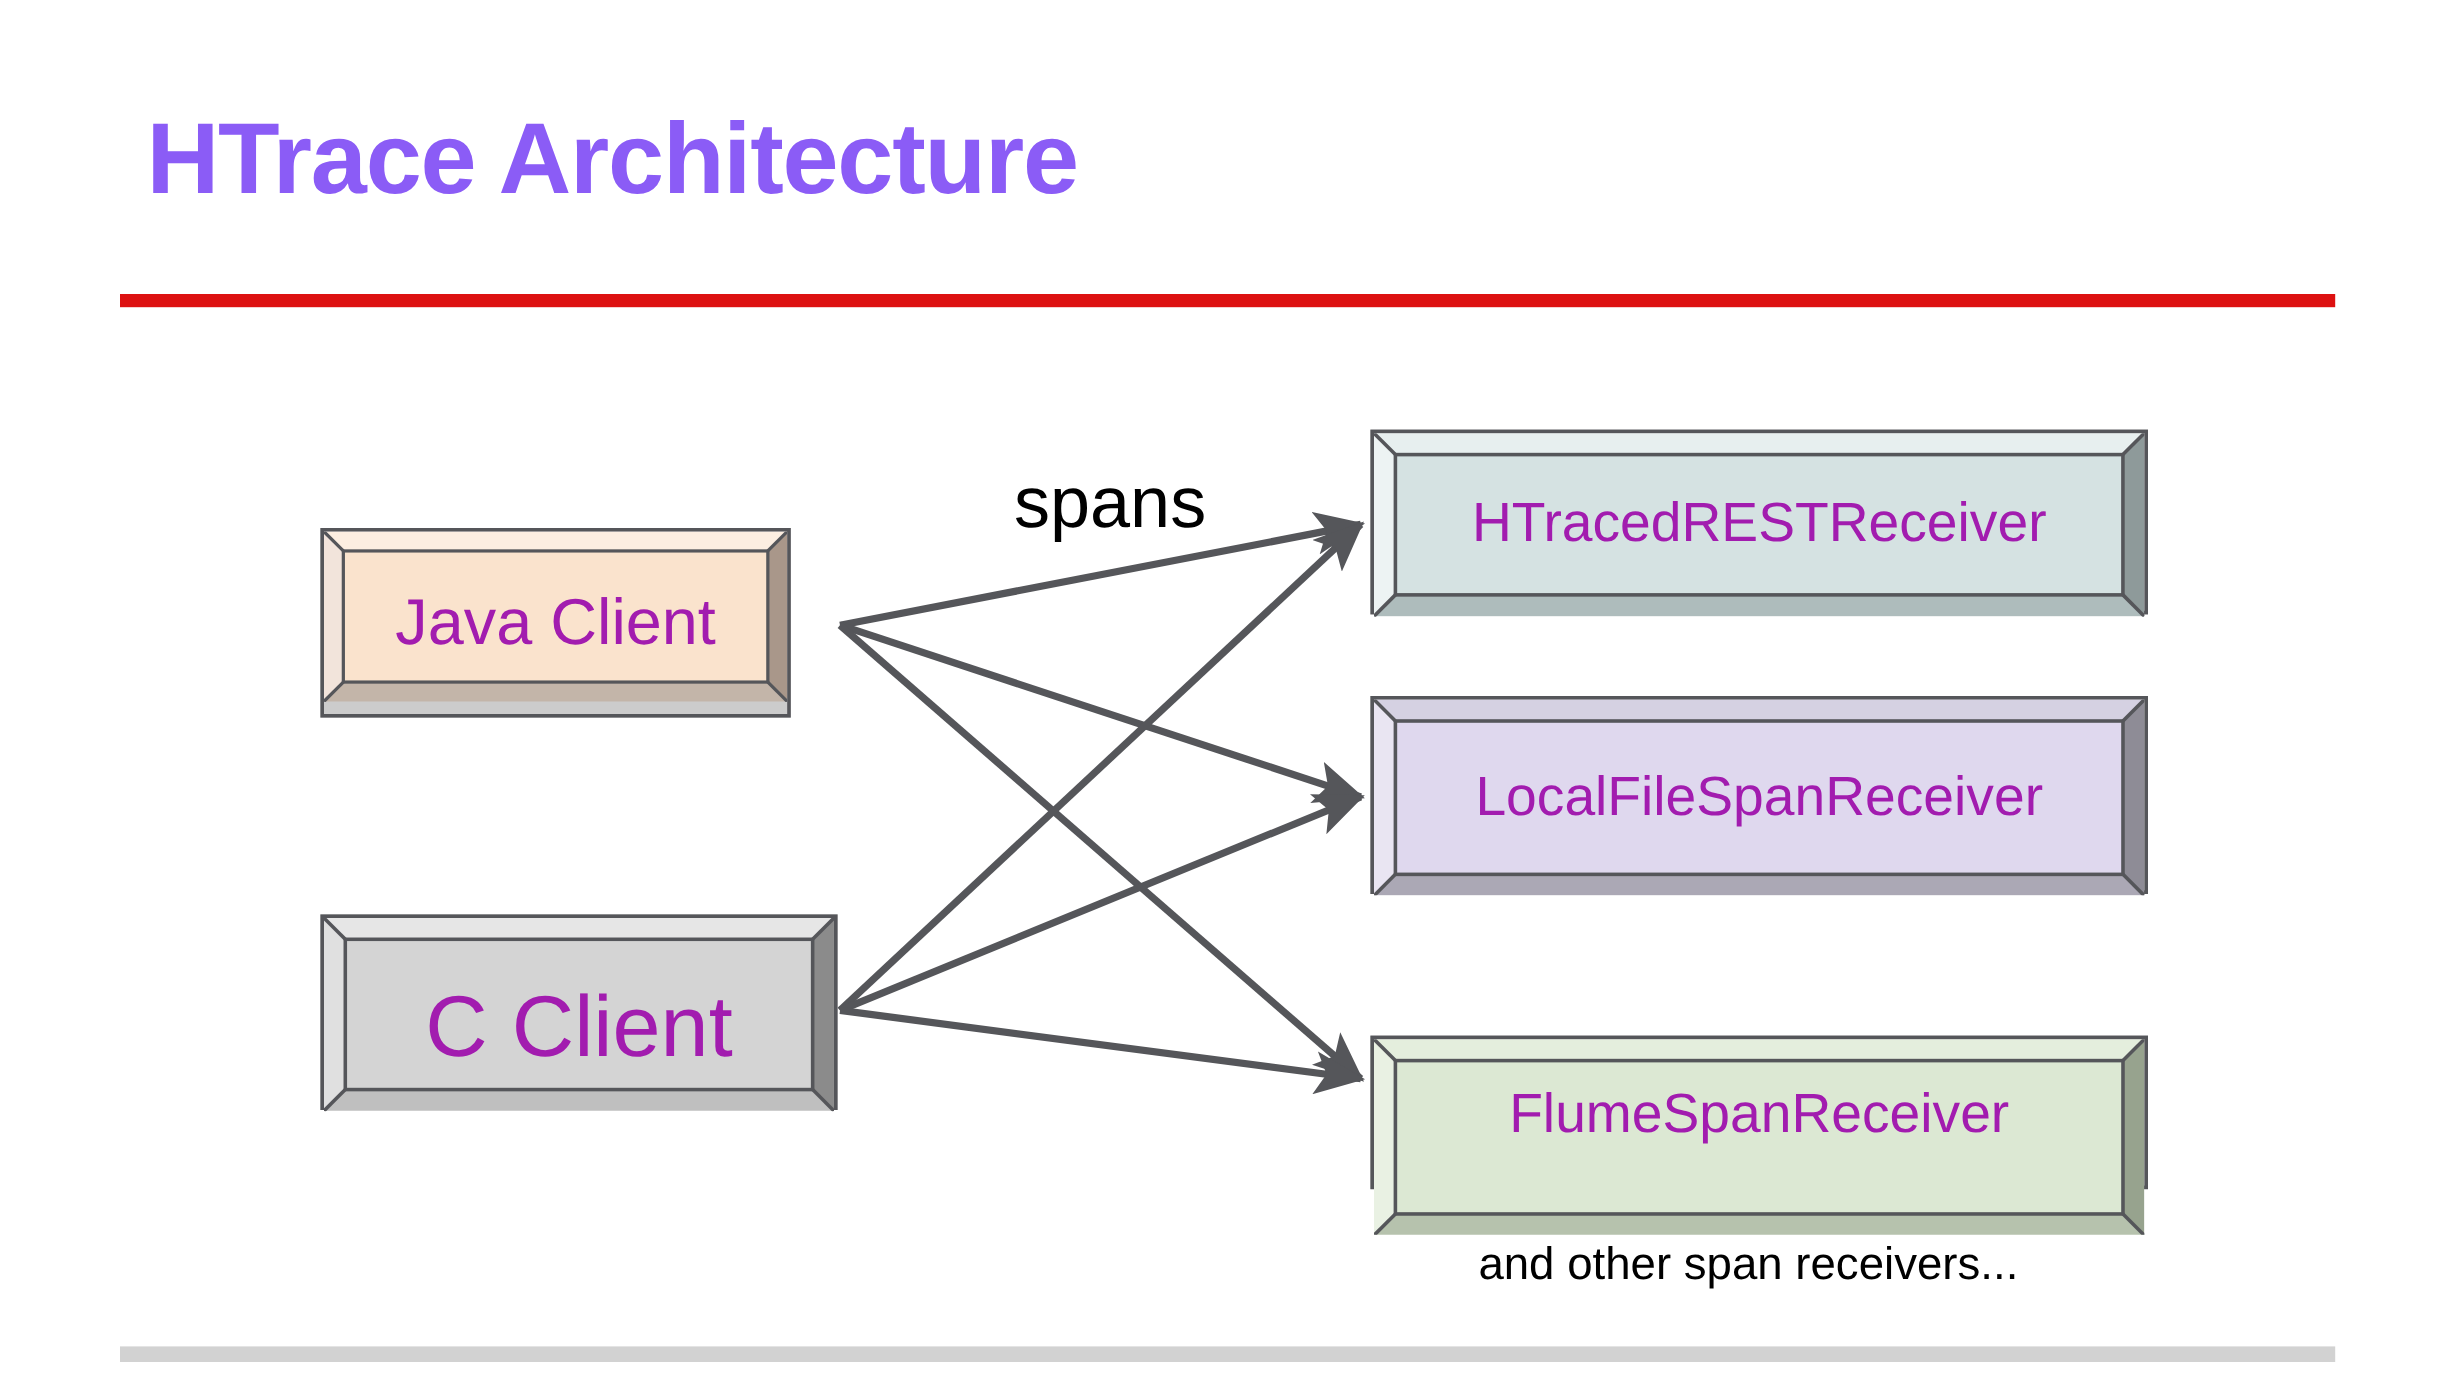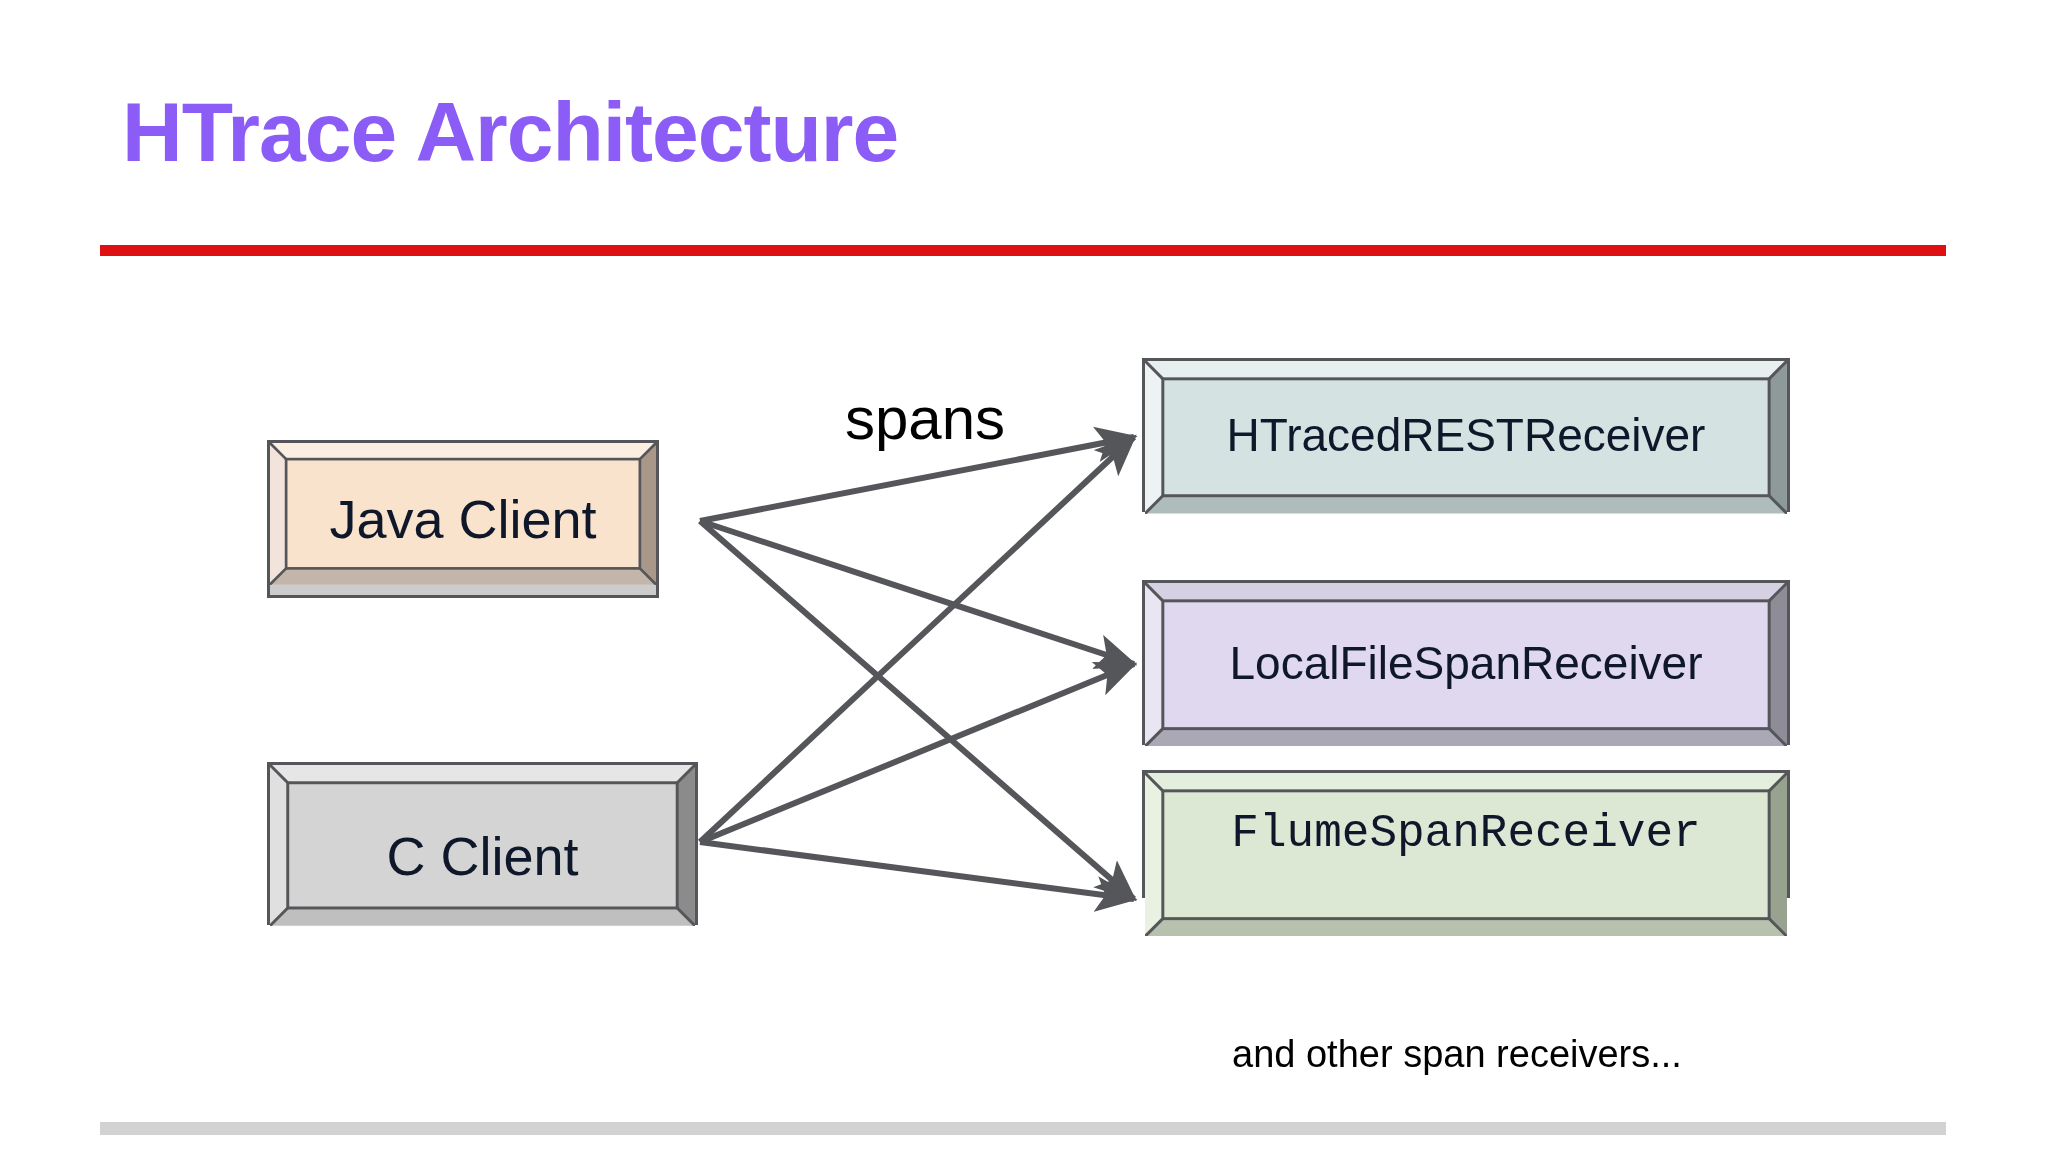--- a/index.html
+++ b/index.html
@@ -77,21 +77,21 @@
   .node .bevel {
     position: absolute;
     inset: 0;
   }
   .node .label {
     position: absolute;
     inset: 0;
     display: flex;
     align-items: center;
     justify-content: center;
-    color: #0f172a;
+    color: #a21caf;
     white-space: nowrap;
     z-index: 4;
   }
 
   
   .diagram-text {
     position: absolute;
     color: #000000;
     white-space: nowrap;
   }
@@ -161,21 +161,21 @@
         <polygon points="0,163 18,145 413,145 431,163" fill="#BFBFBF"></polygon>
         <rect x="18" y="18" width="395" height="127" fill="#D4D4D4"></rect>
         <g stroke="#55565A" stroke-width="3" fill="none">
           <rect x="18" y="18" width="395" height="127"></rect>
           <line x1="0" y1="0" x2="18" y2="18"></line>
           <line x1="431" y1="0" x2="413" y2="18"></line>
           <line x1="0" y1="163" x2="18" y2="145"></line>
           <line x1="431" y1="163" x2="413" y2="145"></line>
         </g>
       </svg>
-      <div class="label" style="font-size:54px;margin-top:24px;">C Client</div>
+      <div class="label" style="font-size:72px;margin-top:24px;">C Client</div>
     </div>
 
     <div class="node" id="node-htraced-rest-receiver" style="left:1142px; top:358px; width:648px; height:154px;">
       <svg class="bevel" viewBox="0 0 648 154" preserveAspectRatio="none">
         <polygon points="0,0 648,0 630,18 18,18" fill="#E7EFEF"></polygon>
         <polygon points="0,0 18,18 18,136 0,154" fill="#EDF3F3"></polygon>
         <polygon points="648,0 648,154 630,136 630,18" fill="#8E9A9A"></polygon>
         <polygon points="0,154 18,136 630,136 648,154" fill="#AEBCBC"></polygon>
         <rect x="18" y="18" width="612" height="118" fill="#D5E2E2"></rect>
         <g stroke="#55565A" stroke-width="3" fill="none">
@@ -200,21 +200,21 @@
           <rect x="18" y="18" width="612" height="129"></rect>
           <line x1="0" y1="0" x2="18" y2="18"></line>
           <line x1="648" y1="0" x2="630" y2="18"></line>
           <line x1="0" y1="165" x2="18" y2="147"></line>
           <line x1="648" y1="165" x2="630" y2="147"></line>
         </g>
       </svg>
       <div class="label" style="font-size:46px;">LocalFileSpanReceiver</div>
     </div>
 
-    <div class="node" id="node-flume-span-receiver" style="left:1142px; top:770px; width:648px; height:128px;font-family:Liberation Mono, monospace;">
+    <div class="node" id="node-flume-span-receiver" style="left:1142px; top:863px; width:648px; height:128px;">
       <svg class="bevel" viewBox="0 0 648 165" preserveAspectRatio="none">
         <polygon points="0,0 648,0 630,18 18,18" fill="#E4EEDD"></polygon>
         <polygon points="0,0 18,18 18,147 0,165" fill="#E9F1E3"></polygon>
         <polygon points="648,0 648,165 630,147 630,18" fill="#97A38E"></polygon>
         <polygon points="0,165 18,147 630,147 648,165" fill="#B6C2AD"></polygon>
         <rect x="18" y="18" width="612" height="129" fill="#DCE8D3"></rect>
         <g stroke="#55565A" stroke-width="3" fill="none">
           <rect x="18" y="18" width="612" height="129"></rect>
           <line x1="0" y1="0" x2="18" y2="18"></line>
           <line x1="648" y1="0" x2="630" y2="18"></line>

